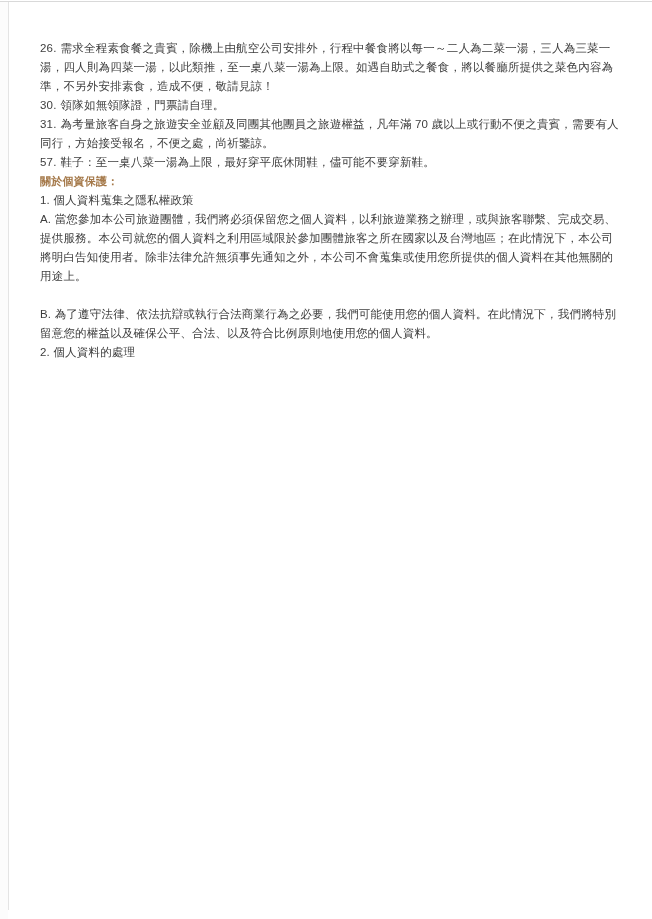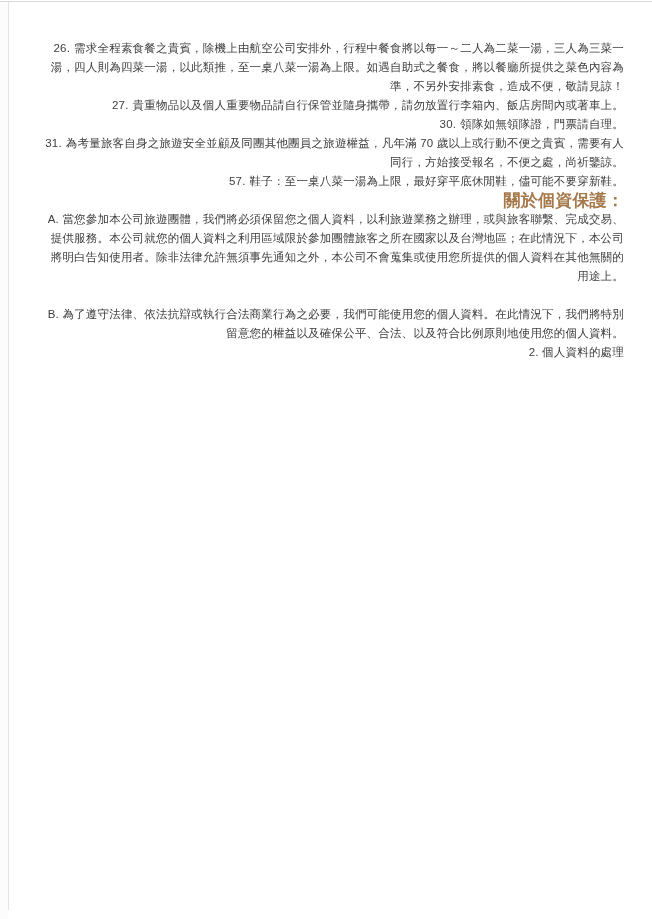--- a/index.html
+++ b/index.html
@@ -1,15 +1,15 @@
 <!DOCTYPE html>
 <html><head>
 <meta charset="utf-8">
 <style>
-  * { box-sizing: border-box; text-align: right; }
+  * { box-sizing: border-box; }
   html, body {
     margin: 0;
     padding: 0;
     width: 652px;
     height: 919px;
     background: #ffffff;
     overflow: hidden;
   }
   .page {
     position: relative;
@@ -44,51 +44,51 @@
     color: #3d3d3d;
     font-size: 11.5px;
     line-height: 19px;
     letter-spacing: 0.2px;
     text-align: left;
   }
   .content p { margin: 0; }
   .item .num { margin-right: 4px; }
   .privacy-heading {
     margin: 9px 0 0 0;
-    font-size: 17px;
+    font-size: 11px;
     line-height: 19px;
     font-weight: bold;
     color: #a5794a;
   }
   .gap-top { margin-top: 19px !important; }
 </style>
 </head>
 <body>
 
 <div class="page">
   <div class="left-gutter"></div>
   <div class="top-border"></div>
   <div class="left-border"></div>
 
   <div class="content">
 
     <p class="item"><span class="num">26.</span><span>需求全程素食餐之貴賓，除機上由航空公司安排外，行程中餐食將以每一～二人為二菜一湯，三人為三菜一湯，四人則為四菜一湯，以此類推，至一桌八菜一湯為上限。如遇自助式之餐食，將以餐廳所提供之菜色內容為準，不另外安排素食，造成不便，敬請見諒！</span></p>
 
-    <p class="item"><span class="num">27.</span><span>貴重物品以及個人重要物品請自行保管並隨身攜帶，請勿放置行李箱內、飯店房間內或著車上。</span></p>
 
 
 
     <p class="item"><span class="num">30.</span><span>領隊如無領隊證，門票請自理。</span></p>
 
     <p class="item"><span class="num">31.</span><span>為考量旅客自身之旅遊安全並顧及同團其他團員之旅遊權益，凡年滿 70 歲以上或行動不便之貴賓，需要有人同行，方始接受報名，不便之處，尚祈鑒諒。</span></p>
 
     <p class="item"><span class="num">57.</span><span>鞋子：至一桌八菜一湯為上限，最好穿平底休閒鞋，儘可能不要穿新鞋。</span></p>
 
     <p class="privacy-heading">關於個資保護：</p>
 
+    <p class="para">1. 個人資料蒐集之隱私權政策</p>
 
     <p class="para">A. 當您參加本公司旅遊團體，我們將必須保留您之個人資料，以利旅遊業務之辦理，或與旅客聯繫、完成交易、提供服務。本公司就您的個人資料之利用區域限於參加團體旅客之所在國家以及台灣地區；在此情況下，本公司將明白告知使用者。除非法律允許無須事先通知之外，本公司不會蒐集或使用您所提供的個人資料在其他無關的用途上。</p>
 
     <p class="para gap-top">B. 為了遵守法律、依法抗辯或執行合法商業行為之必要，我們可能使用您的個人資料。在此情況下，我們將特別留意您的權益以及確保公平、合法、以及符合比例原則地使用您的個人資料。</p>
 
     <p class="para">2. 個人資料的處理</p>
 
 
   </div>
 </div>

